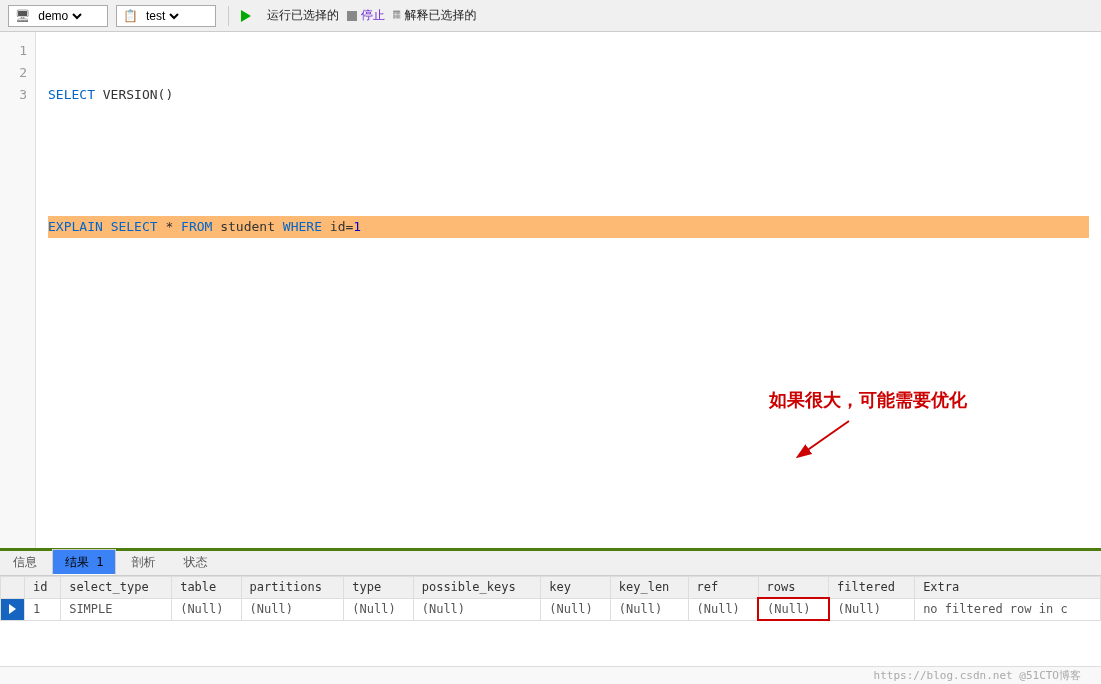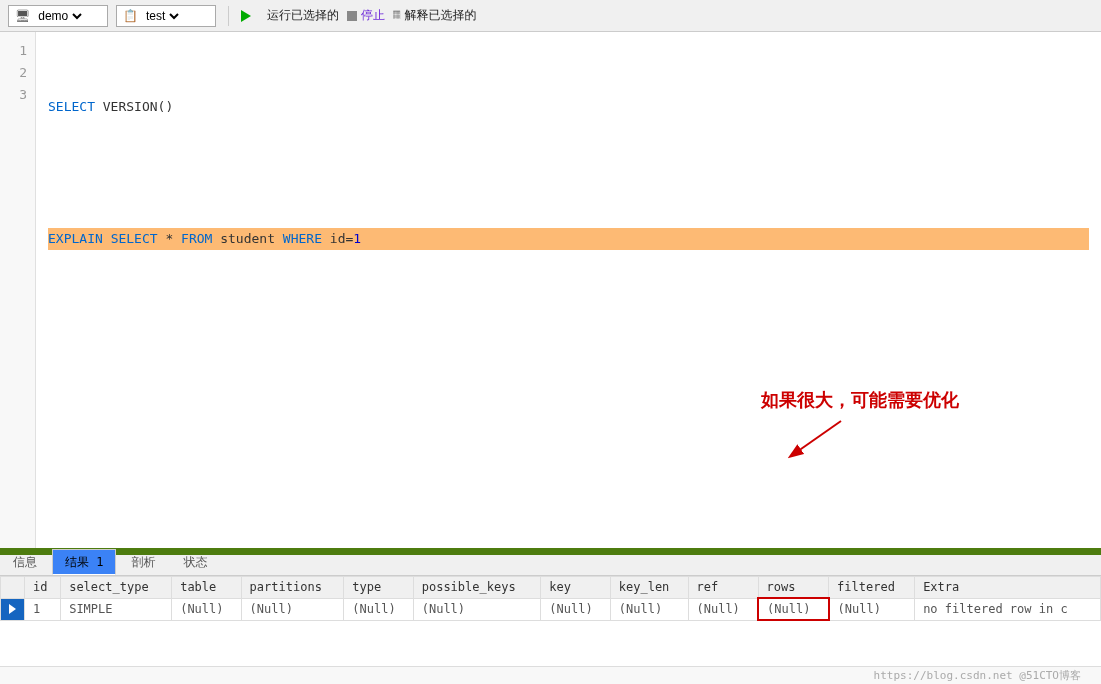--- a/index.html
+++ b/index.html
@@ -74,37 +74,37 @@
       border-right: 1px solid #e0e0e0;
       padding: 8px 8px;
       color: #999;
       font-size: 13px;
       line-height: 22px;
       text-align: right;
       min-width: 36px;
       user-select: none;
     }
     .code-area {
-      padding: 20px 12px;
+      padding: 8px 12px;
       flex: 1;
       font-size: 13px;
       line-height: 22px;
       color: #333;
       white-space: pre;
       overflow: auto;
     }
     .line { display: block; }
     .kw-blue { color: #0066cc; font-weight: normal; }
     .line-highlighted { background: #fdba74; display: block; }
 
     
     .bottom-tabs {
       display: flex;
       background: #f0f0f0;
-      border-top: 7px solid #4d7c0f;
+      border-top: 3px solid #4d7c0f;
       border-bottom: 1px solid #ccc;
       height: 28px;
       align-items: flex-end;
     }
     .tab {
       padding: 4px 12px;
       font-size: 12px;
       color: #555;
       cursor: pointer;
       border: 1px solid transparent;
@@ -172,21 +172,21 @@
       font-size: 11px;
       color: #999;
       padding: 2px 20px;
       text-align: right;
       height: 18px;
       display: flex; align-items: center; justify-content: flex-end;
     }
     .annotation-overlay {
       position: absolute;
       top: -160px;
-      right: 80px;
+      right: 72px;
       pointer-events: none;
       z-index: 10;
     }
     .annotation-text {
       color: #cc0000;
       font-size: 18px;
       font-family: 'SimHei', 'Microsoft YaHei', sans-serif;
       font-weight: bold;
       white-space: nowrap;
     }

